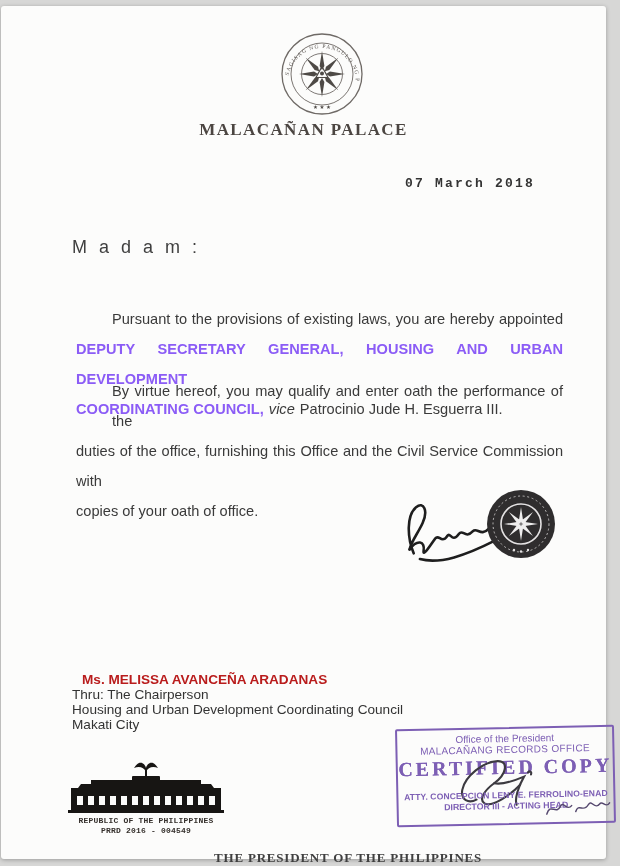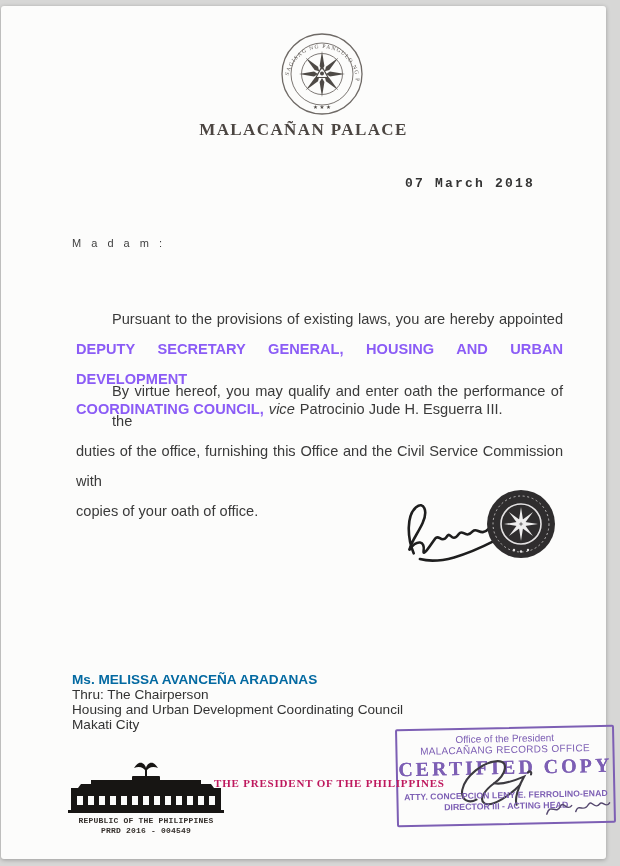--- a/index.html
+++ b/index.html
@@ -29,41 +29,41 @@
     left:0;top:130px;width:100%;text-align:center;
     font-family:"Liberation Serif", serif;font-size:9.5px;letter-spacing:1.2px;
     color:#55504c;font-weight:600;
   }
   #letter-date{
     left:404px;top:170px;
     font-family:"Liberation Mono", monospace;font-size:13px;font-weight:700;
     letter-spacing:2.2px;color:#343434;
   }
   #salutation{
-    left:71px;top:231px;font-size:11px;letter-spacing:3.5px;color:#3f3f3f;
+    left:71px;top:231px;font-size:18px;letter-spacing:3.5px;color:#3f3f3f;
   }
 
   
   .para{left:75px;width:487px;font-size:14.6px;line-height:30px;color:#3a3a3a;}
   #para-1{top:274px;margin-top:24px;}
   #para-2{top:370px;}
   .jline{text-align:justify;text-align-last:justify;white-space:normal;}
   .lastline{text-align:left;}
   .indent{padding-left:36px;box-sizing:border-box;}
   .b{font-weight:700;color:#8b5cf6;}
   .i{font-style:italic;margin-left:5px;}
   .rest{margin-left:5px;}
 
   
   #signature-svg{left:398px;top:490px;width:104px;height:74px;transform:rotate(-2deg);}
   #dark-seal{left:484px;top:482px;width:72px;height:72px;}
 
   
   #recipient{left:71px;top:666px;font-size:13.6px;line-height:15px;color:#333;}
-  #recipient .name{font-weight:700;color:#0369a1;}
+  #recipient .name{font-weight:700;color:#b91c1c;margin-left:10px;}
 
   
   #stamp{
     left:395px;top:721px;width:215px;height:94px;
     border:2.5px solid #7d5fb4;border-radius:2px;
     transform:rotate(-1.2deg);
     color:#7d5fb4;
     background:rgba(255,255,255,0.02);
   }
   #stamp .sline{position:absolute;width:100%;text-align:center;white-space:nowrap;}
@@ -80,23 +80,23 @@
   #stamp-date-svg{position:absolute;right:1px;bottom:0px;width:70px;height:24px;}
 
   
   #palace-illustration{left:58px;top:752px;width:174px;height:58px;}
   #footer-republic{
     left:45px;top:810px;width:200px;text-align:center;
     font-family:"Liberation Mono", monospace;font-size:8px;font-weight:700;
     color:#35302c;line-height:10px;letter-spacing:.2px;
   }
   #footer-title{
-    left:213px;top:771px;
-    font-family:"Liberation Serif", serif;font-size:11px;letter-spacing:.8px;
-    color:#be185d;font-weight:600;
+    left:213px;top:844px;
+    font-family:"Liberation Serif", serif;font-size:13px;letter-spacing:.8px;
+    color:#404040;font-weight:600;
   }
 </style>
 </head>
 <body>
 
 <div id="page">
 
   <svg id="presidential-seal" class="abs" viewBox="0 0 84 84">
     <circle cx="42" cy="42" r="40" fill="none" stroke="#6f6a66" stroke-width="1.3"></circle>
     <circle cx="42" cy="42" r="31" fill="none" stroke="#7a7571" stroke-width="1"></circle>

